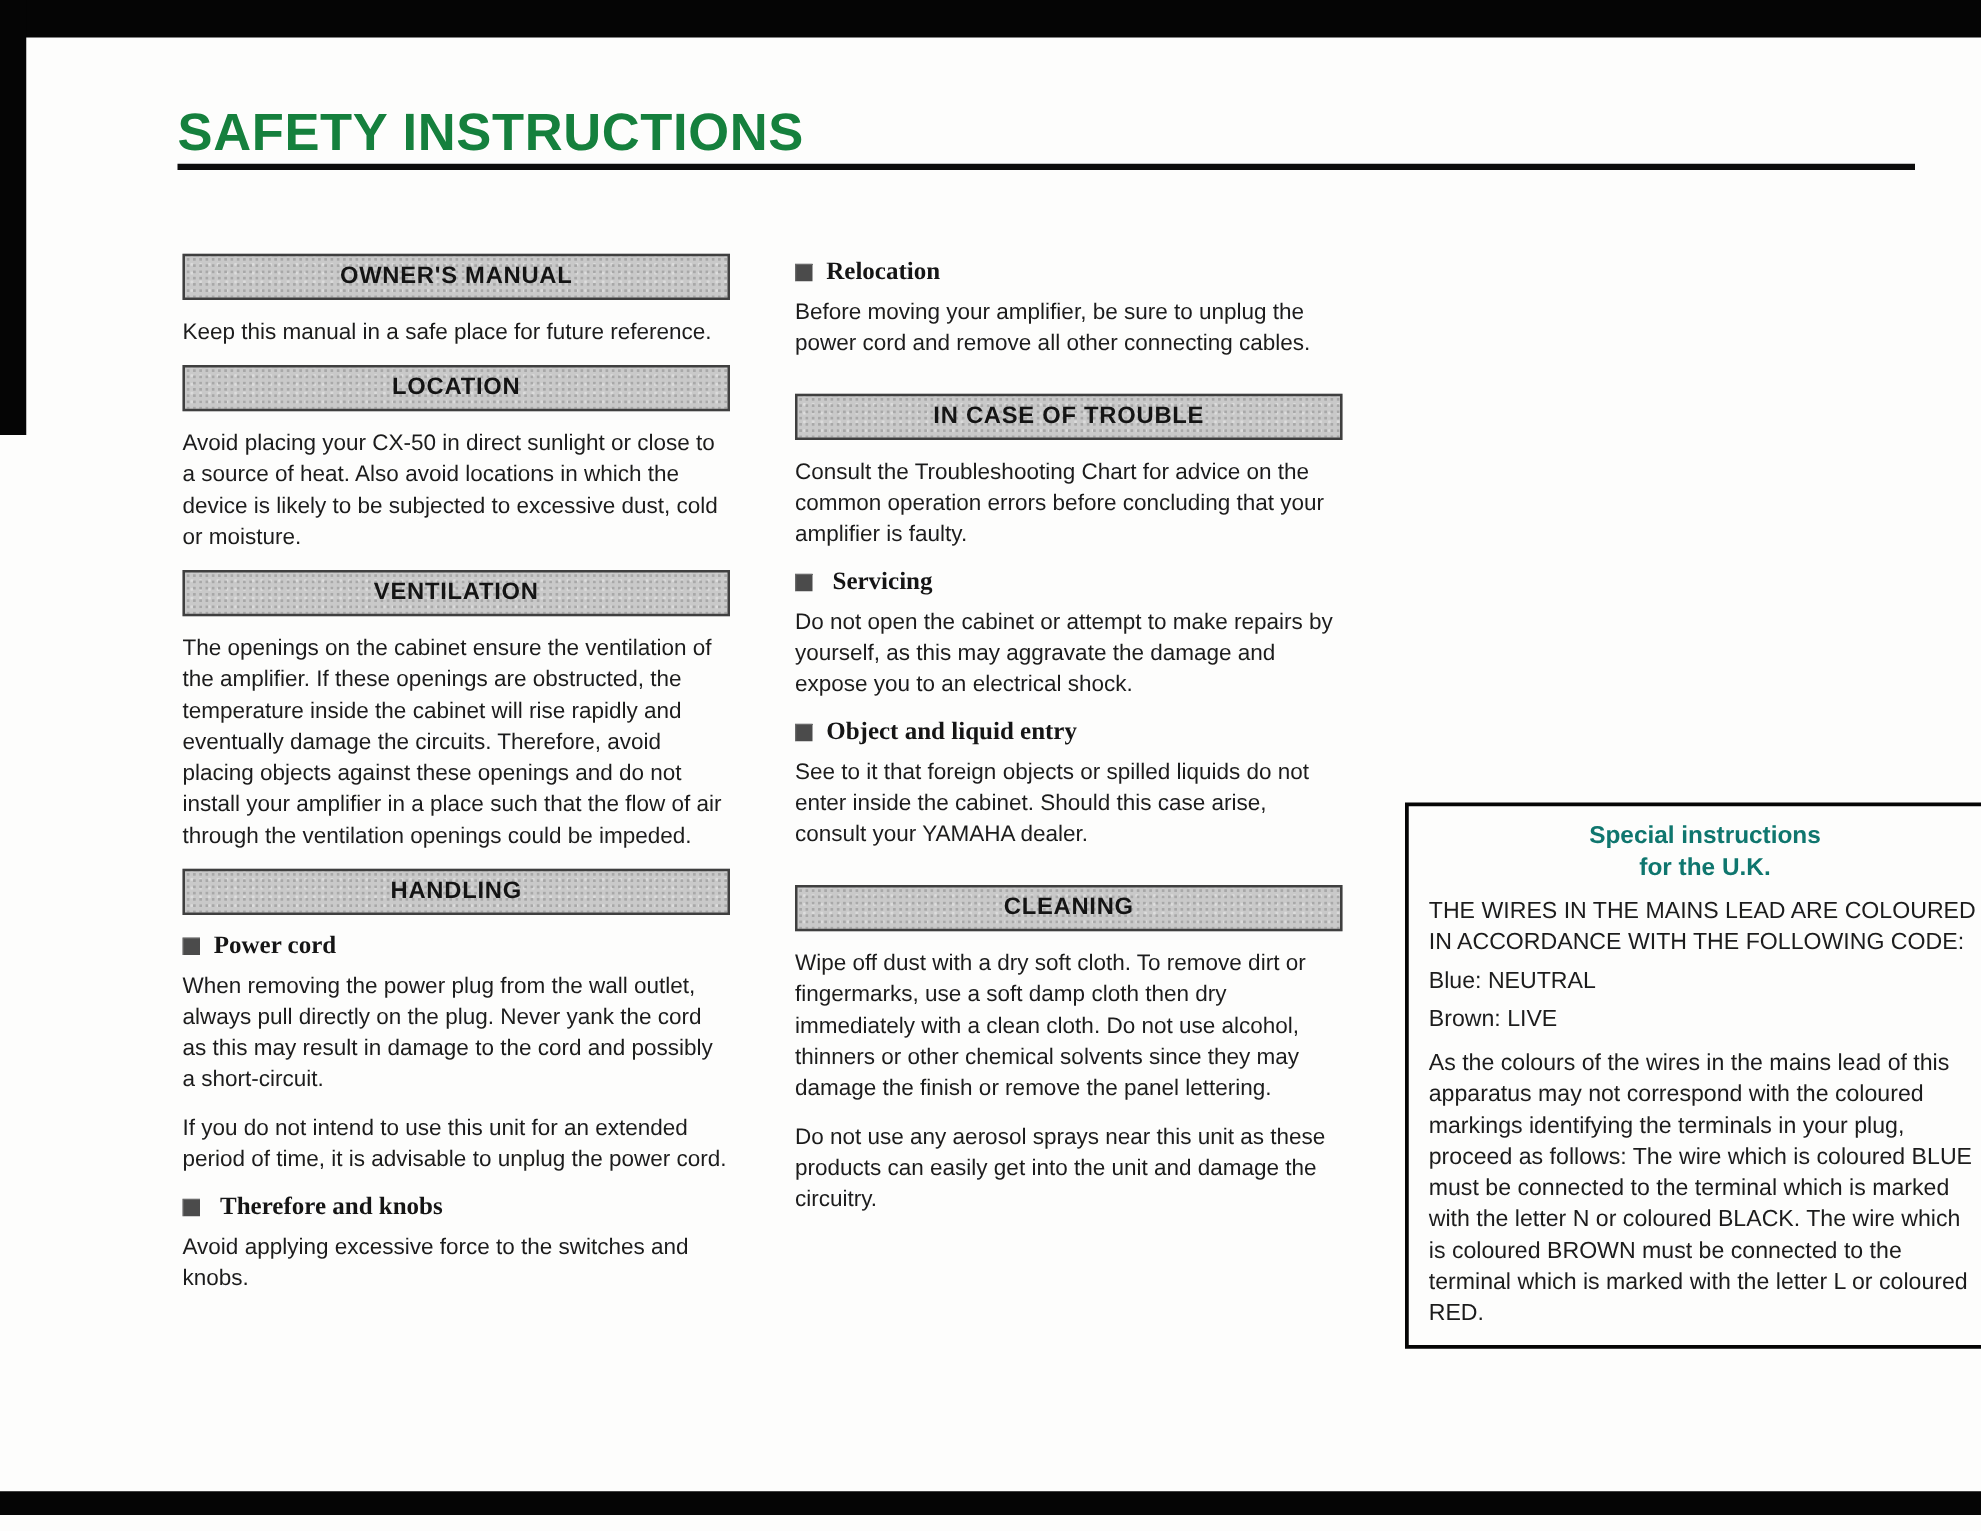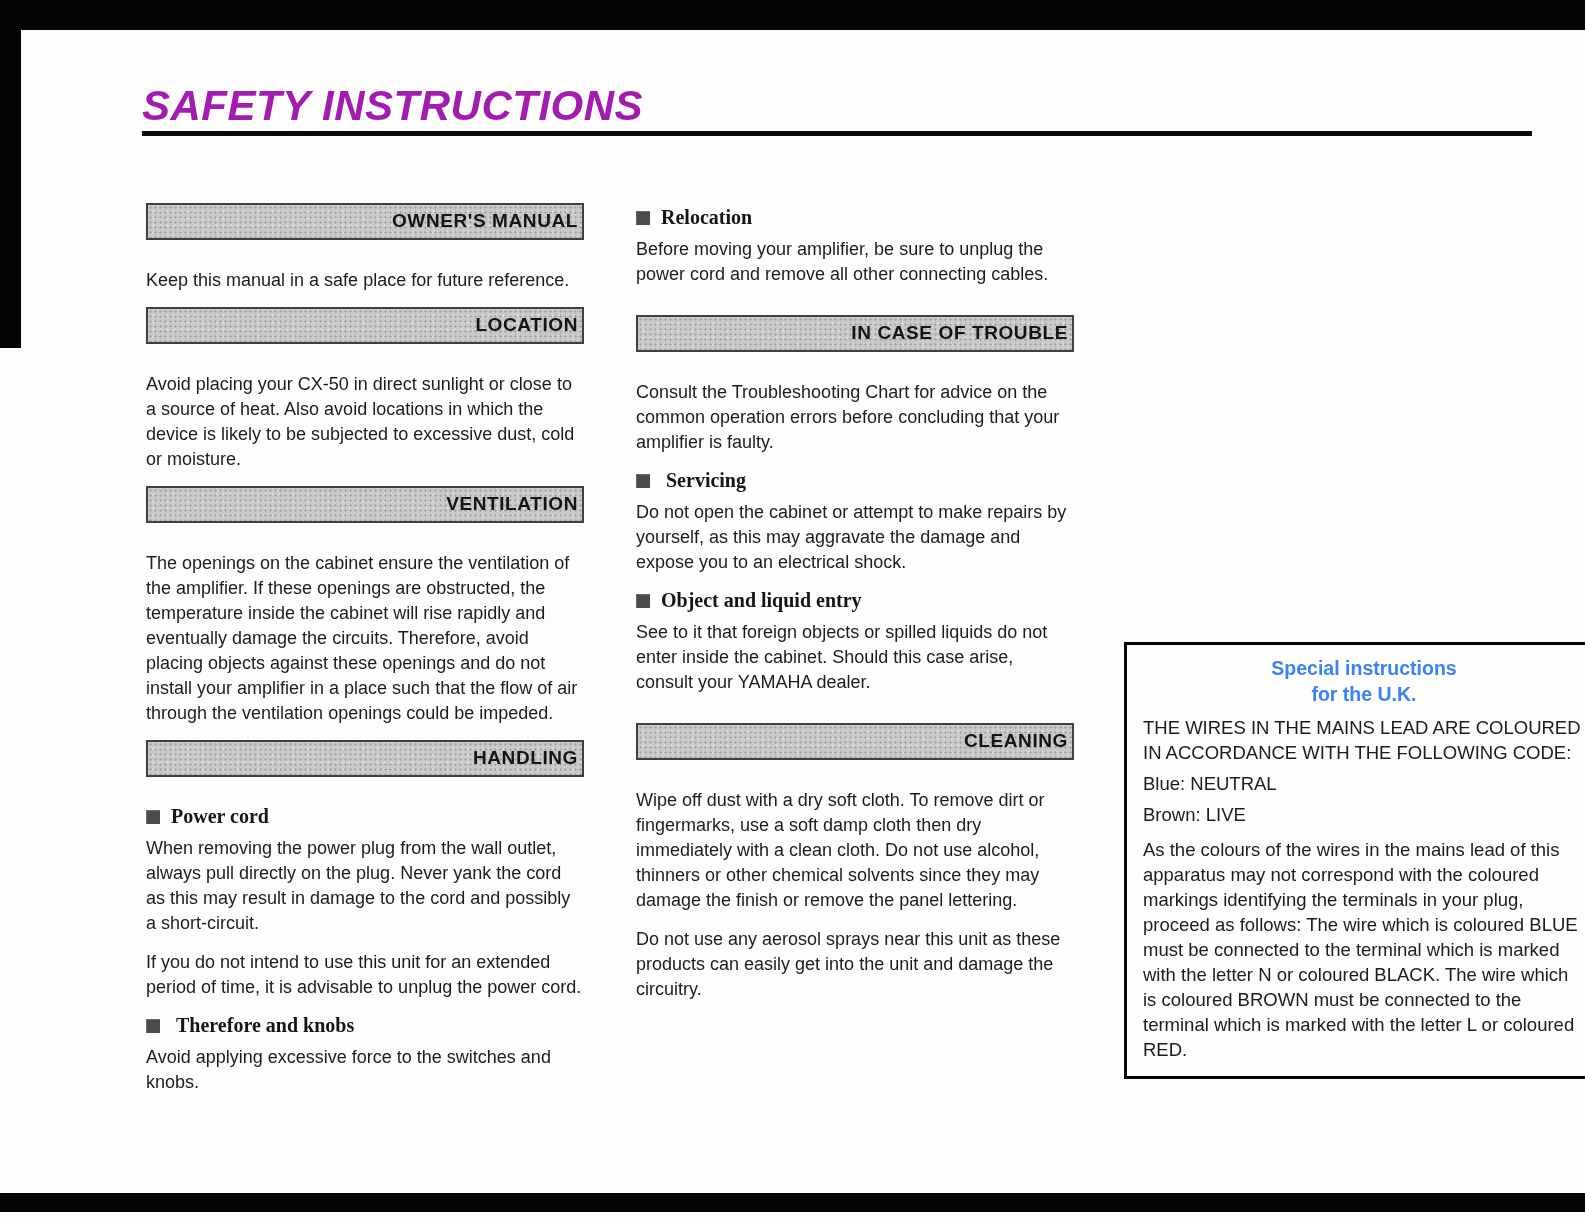--- a/index.html
+++ b/index.html
@@ -15,41 +15,41 @@
 
   
   .artifact { position:absolute; background:#050505; }
   .artifact-top { left:0; top:0; width:100%; height:30px; }
   .artifact-left { left:0; top:0; width:21px; height:348px; }
   .artifact-bottom { left:0; top:1193px; width:100%; height:19px; }
 
   
   .page-title {
     position:absolute; left:142px; top:82px;
-    font-size:42px; font-weight:bold; font-style:italic;
-    letter-spacing:0.5px; color:#a21caf; white-space:nowrap;
+    font-size:42px; font-weight:bold; 
+    letter-spacing:0.5px; color:#15803d; white-space:nowrap;
   }
   .title-rule { position:absolute; left:142px; top:131px; width:1390px; height:5px; background:#0c0c0c; }
 
   
   .col { position:absolute; }
   .col-left { left:146px; top:203px; width:438px; }
   .col-mid  { left:636px; top:206px; width:438px; }
 
   
   .hbox {
     border:2px solid #3f3f3f;
     background-color:#c9c9c9;
     background-image: radial-gradient(circle, #a8a8a8 1px, rgba(0,0,0,0) 1.3px),
                       radial-gradient(circle, #dcdcdc 1px, rgba(0,0,0,0) 1.3px);
     background-size:5px 5px, 7px 7px;
     background-position:0 0, 2px 3px;
-    text-align:right; font-weight:bold; font-size:19px;
+    text-align:center; font-weight:bold; font-size:19px;
     letter-spacing:0.6px; color:#141414;
-    padding:5px 4px 6px; margin-bottom:28px;
+    padding:5px 4px 6px; margin-bottom:13px;
   }
 
   p.body { font-size:18px; line-height:25px; margin-bottom:14px; color:#1c1c1c; }
 
   .subhead {
     display:flex; align-items:center; gap:11px;
     margin:0 0 8px 0;
     font-family:"Liberation Serif", serif;
     font-weight:bold; font-size:20px; color:#151515;
   }
@@ -60,21 +60,21 @@
   .mt-14 { margin-top:14px; }
   .mt-24 { margin-top:24px; }
   .mt-28 { margin-top:28px; }
 
   
   .uk-box {
     position:absolute; left:1124px; top:642px; width:480px;
     border:3px solid #050505; background:#fdfdfc;
     padding:10px 16px 14px 16px;
   }
-  .uk-title { text-align:center; font-weight:bold; font-size:19.5px; line-height:26px; color:#3b82f6; }
+  .uk-title { text-align:center; font-weight:bold; font-size:19.5px; line-height:26px; color:#0f766e; }
   .uk-box p { font-size:18.5px; line-height:25px; color:#1c1c1c; }
   .uk-intro { margin-top:8px; }
   .uk-code-line { margin-top:6px; }
   .uk-body { margin-top:10px; }
 </style>
 </head>
 <body>
 
 <div class="page">
 

